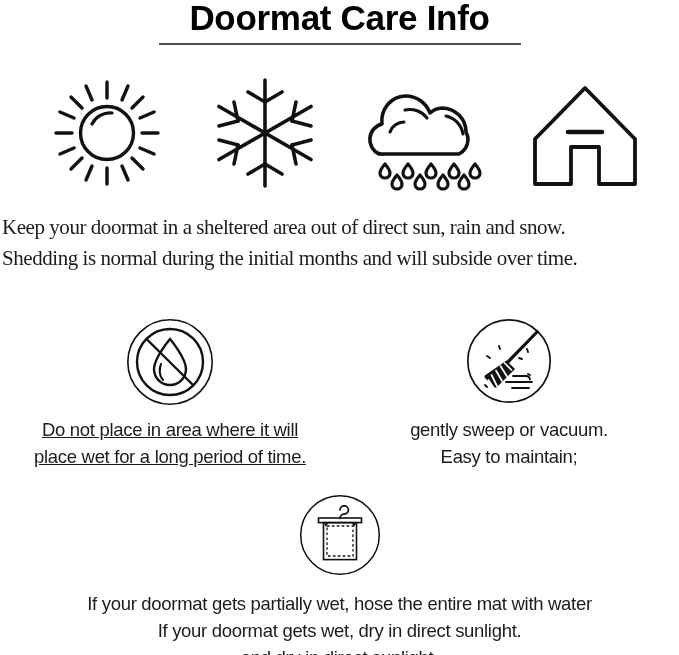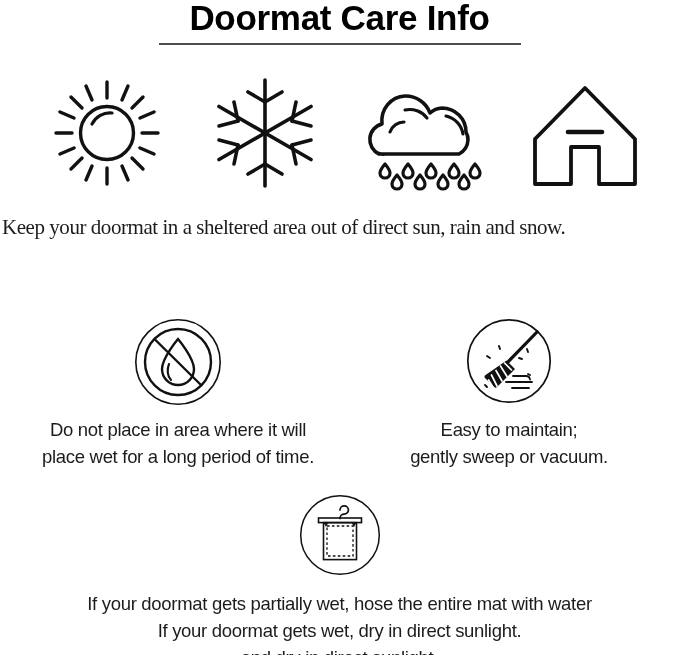--- a/index.html
+++ b/index.html
@@ -84,21 +84,21 @@
     left: 0;
     width: 679px;
     height: 150px;
   }
   .pair-col {
     position: absolute;
     top: 0;
     width: 340px;
     text-align: center;
   }
-  .pair-col.left  { left: 8px; }
+  .pair-col.left  { left: 0; text-decoration: underline; }
   .pair-col.right { left: 339px; }
   .pair-col .badge { height: 90px; }
   .pair-col .badge svg { display: block; margin: 0 auto; }
   .caption {
     margin-top: 8px;
     font-family: "Liberation Sans", sans-serif;
     font-size: 18.5px;
     line-height: 27px;
     color: #1c1c1c;
     letter-spacing: -0.3px;
@@ -233,20 +233,21 @@
         <path d="M8 65 L58 14 L108 65 L108 110 L72 110 L72 73 L44 73 L44 110 L8 110 Z"></path>
         <line x1="41" y1="58" x2="75" y2="58" stroke-width="4.6"></line>
       </svg>
     </span>
   </div>
 
 </div>
 
 <div class="intro">
   <div>Keep your doormat in a sheltered area out of direct sun, rain and snow.</div>
+  <div>Shedding is normal during the initial months and will subside over time.</div>
 </div>
 
 <div class="pair-row">
 
   <div class="pair-col left">
     <div class="badge">
       <span>
         <svg width="88" height="88" viewBox="0 0 88 88" fill="none" stroke="#111111" stroke-linecap="round">
           <circle cx="44" cy="44" r="42.2" stroke-width="1.6"></circle>
           <circle cx="44" cy="44" r="33" stroke-width="2.4"></circle>
@@ -297,22 +298,22 @@
           <g stroke="#111111" stroke-width="1.8" stroke-linecap="round">
             <line x1="47" y1="58" x2="60" y2="58"></line>
             <line x1="40" y1="64" x2="66" y2="64"></line>
             <line x1="46" y1="70" x2="63" y2="70"></line>
             <path d="M60 58 a4 4 0 0 1 4 3.5" fill="none"></path>
           </g>
         </svg>
       </span>
     </div>
     <div class="caption">
+      <div>gently sweep or vacuum.</div>
       <div>Easy to maintain;</div>
-      <div>gently sweep or vacuum.</div>
     </div>
   </div>
 
 </div>
 
 <div class="bottom-block">
   <div class="badge">
     <span>
       <svg width="82" height="82" viewBox="0 0 82 82" fill="none">
         <circle cx="41" cy="41" r="39.3" stroke="#111111" stroke-width="1.5" fill="none"></circle>

